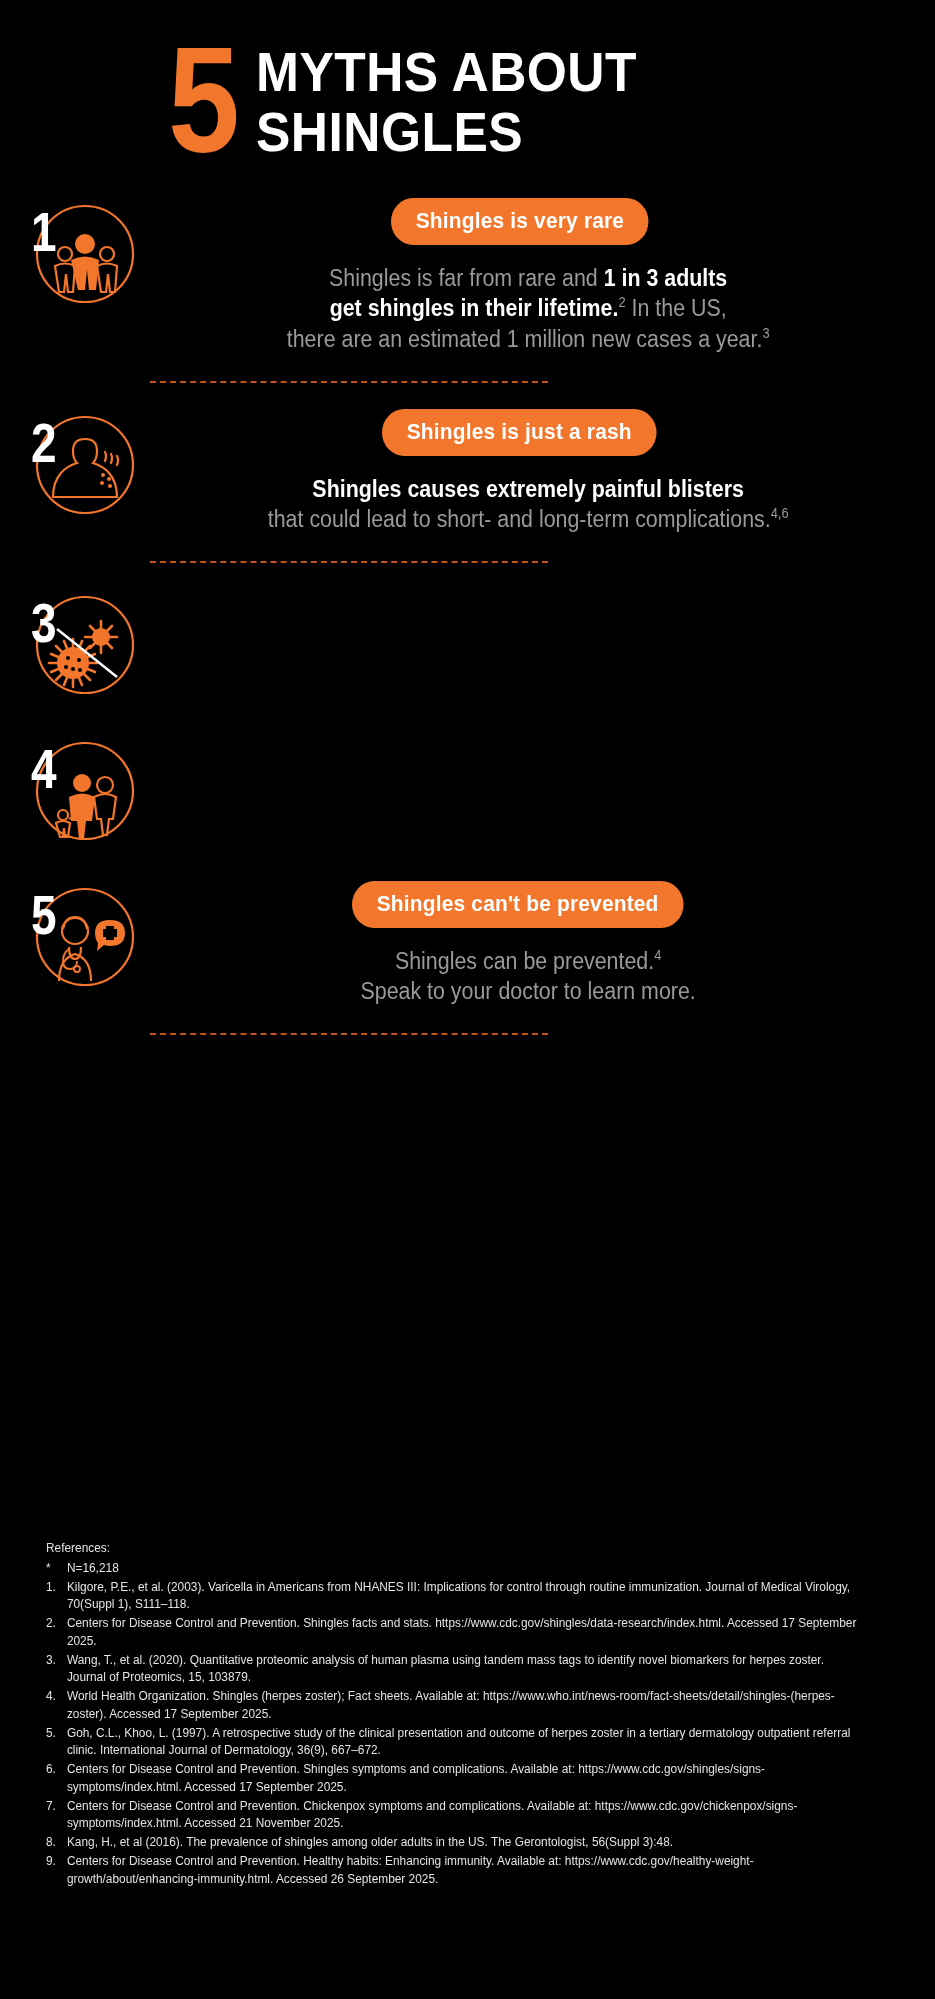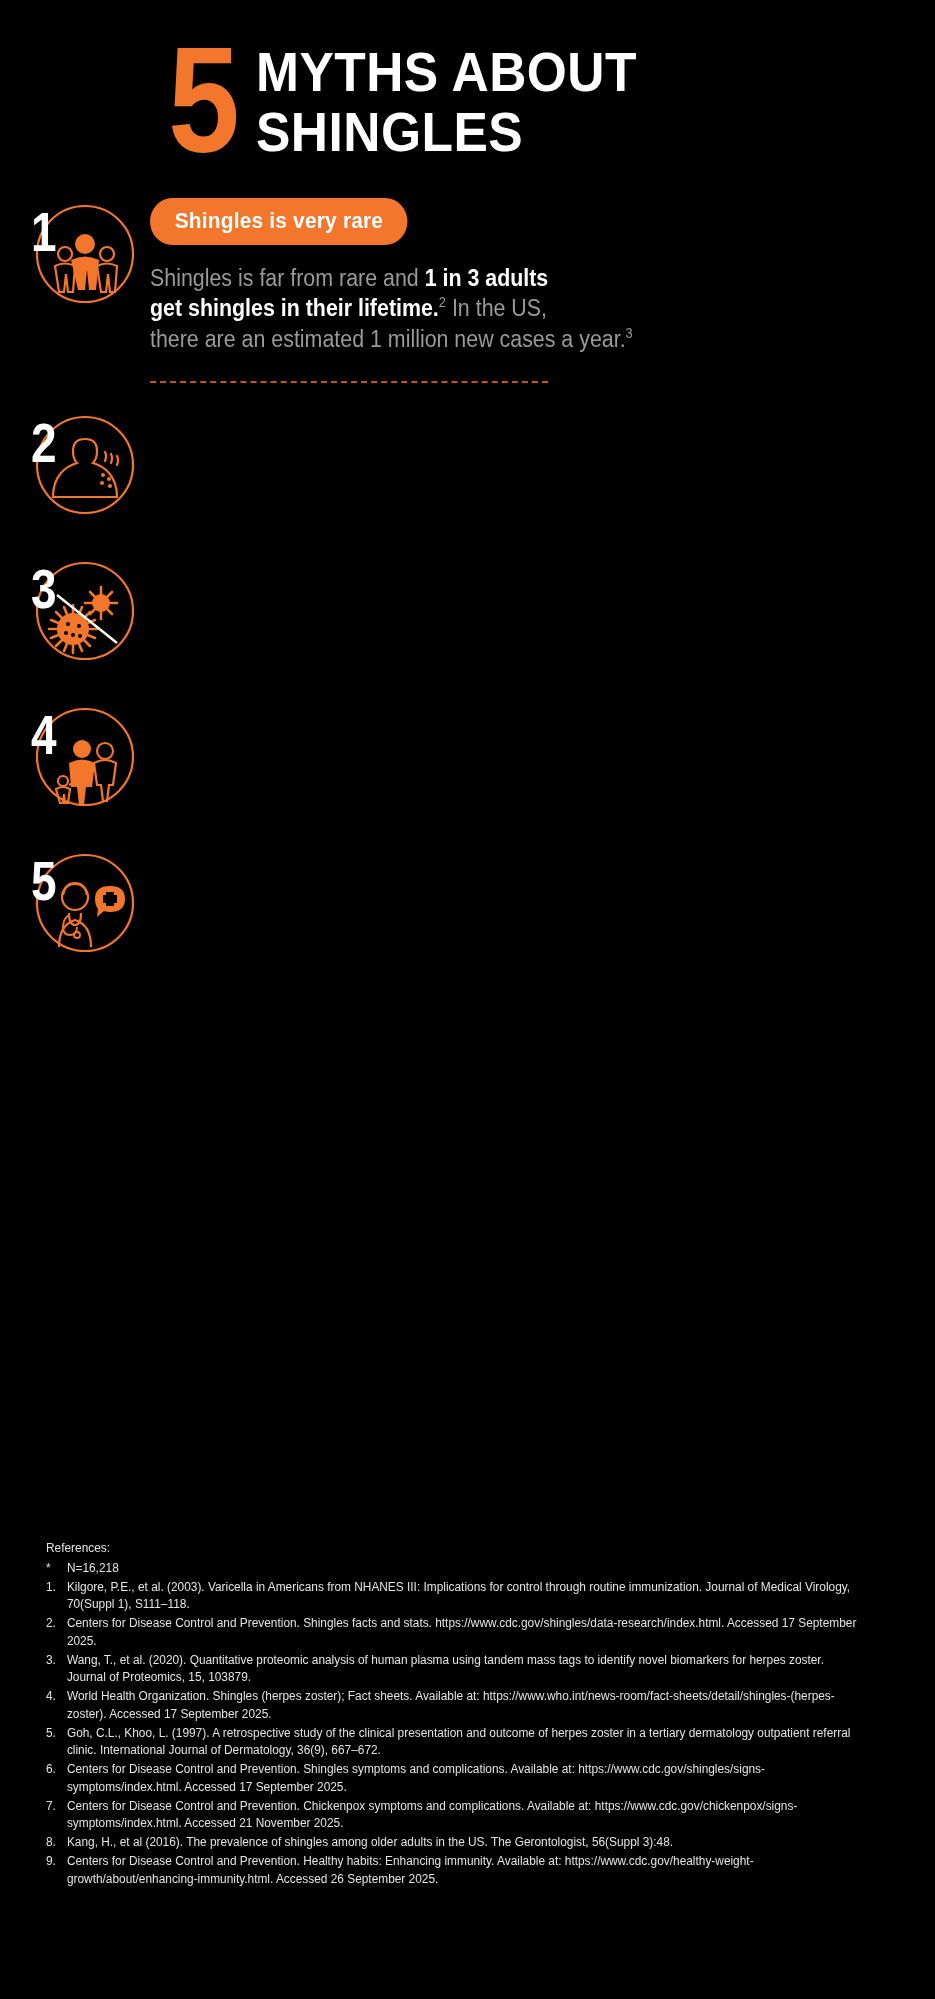--- a/index.html
+++ b/index.html
@@ -39,21 +39,21 @@
   .icon-wrap { position:relative; width:120px; height:120px; }
   .icon-num {
     position:absolute; left:12px; top:6px; z-index:5;
     color:#FFFFFF;
     font-family:"Liberation Sans Narrow","Liberation Sans",sans-serif;
     font-weight:bold; font-size:56px; line-height:1;
     transform:scaleX(0.82); transform-origin:left top;
   }
   .icon-svg { position:absolute; left:14px; top:4px; }
 
-  .content-col { flex:1; padding-right:32px; }
+  .content-col { flex:1; padding-right:32px;text-align:center; }
 
   .pill {
     display:inline-block;
     background:#F2762B; color:#FFFFFF;
     border-radius:26px;
     padding:12px 26px 13px 26px;
     font-family:"Liberation Sans Narrow","Liberation Sans",sans-serif;
     font-weight:bold; font-size:22px; line-height:1;
     letter-spacing:0.2px;
     transform:scaleX(0.95); transform-origin:left center;
@@ -138,20 +138,21 @@
               </g>
               <g fill="#F2762B">
                 <circle cx="70" cy="62" r="2"></circle>
                 <circle cx="76" cy="66" r="2"></circle>
                 <circle cx="69" cy="70" r="2"></circle>
                 <circle cx="77" cy="73" r="2"></circle>
               </g>
             </svg>
           </div>
         </div>
+        <div class="content-col"><div class="pill">Shingles is just a rash</div><div class="body-text"><b>Shingles causes extremely painful blisters</b><br>that could lead to short- and long-term complications.<sup>4,6</sup></div><div class="divider"></div></div>
       </div>
       <div class="myth" style="margin-top: 26px;">
         <div class="icon-col">
           <div class="icon-wrap">
             <div class="icon-num">3</div>
             <svg class="icon-svg" width="104" height="104" viewBox="0 0 104 104">
               <circle cx="52" cy="52" r="48" fill="none" stroke="#F2762B" stroke-width="2.2"></circle>
               <g fill="#F2762B">
                 <g transform="translate(68,44)">
                   <circle r="9"></circle>
@@ -224,20 +225,21 @@
                 <circle cx="44" cy="84" r="3" stroke-width="1.9"></circle>
               </g>
               <g fill="#F2762B">
                 <path d="M62 48 q0 -13 15 -13 q15 0 15 13 q0 13 -15 13 q-3 0 -6 -1 l-7 6 l1 -8 q-3 -4 -3 -10z"></path>
                 <rect x="73" y="41" width="8" height="14" fill="#000"></rect>
                 <rect x="70" y="44" width="14" height="8" fill="#000"></rect>
               </g>
             </svg>
           </div>
         </div>
+        <div class="content-col"><div class="pill">Shingles can't be prevented</div><div class="body-text">Shingles can be prevented.<sup>4</sup><br>Speak to your doctor to learn more.</div><div class="divider"></div></div>
       </div>
     </div>
 
   <div class="refs">
     <div class="refs-title">References:</div>
     <div id="refs-list">
         <div class="ref-item">
           <span class="ref-marker">*</span>
           <span class="ref-body">N=16,218</span>
         </div>

